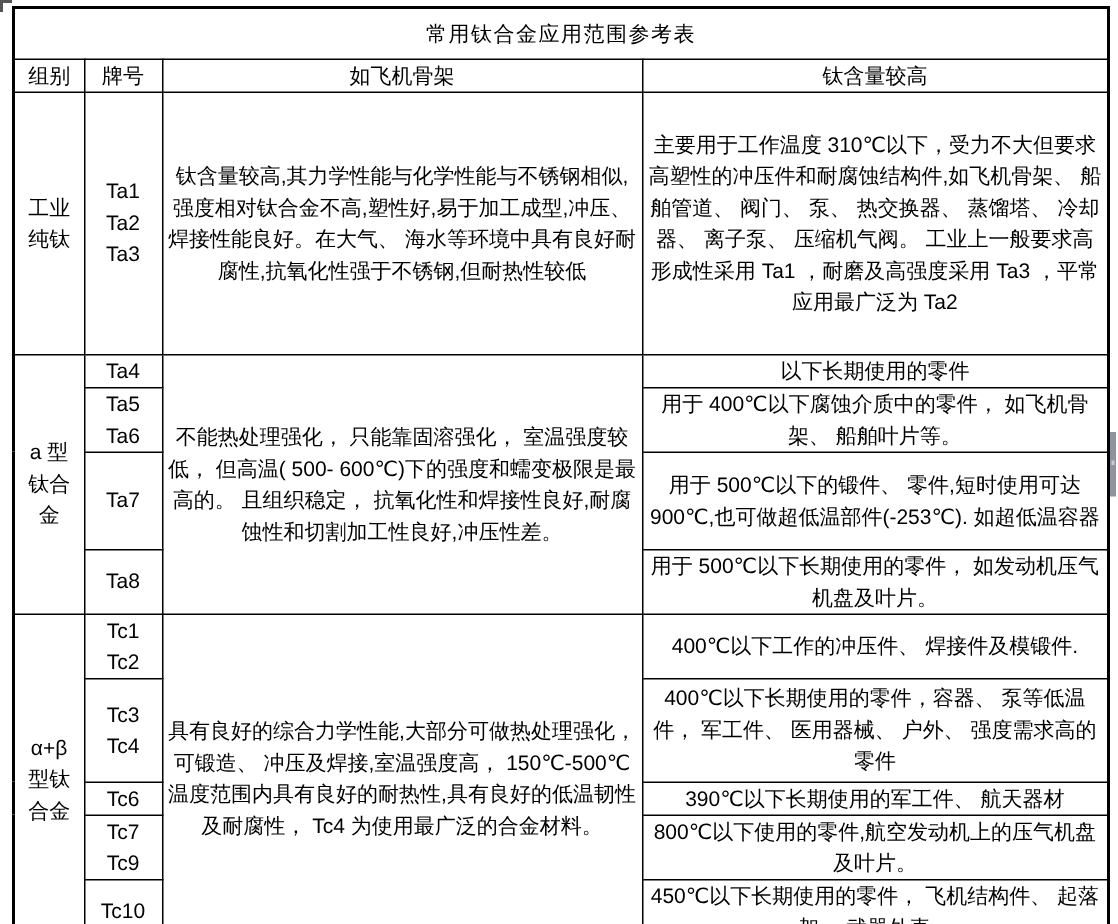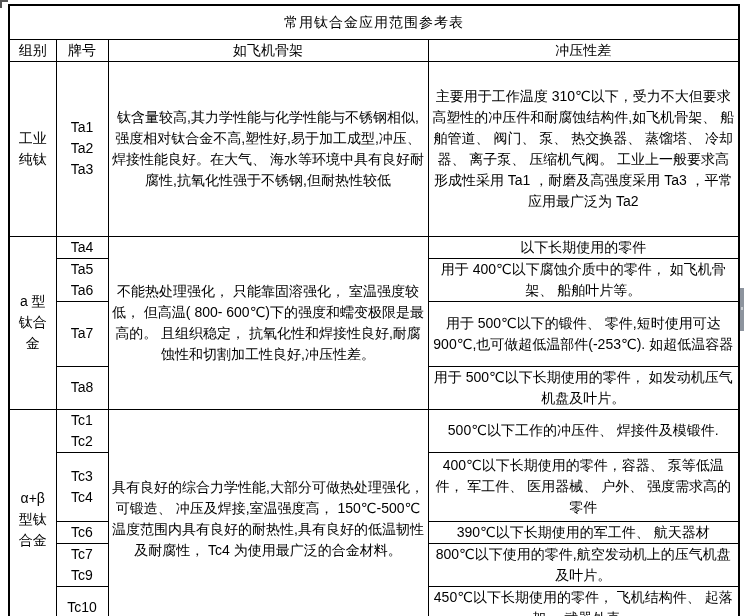--- a/index.html
+++ b/index.html
@@ -86,39 +86,39 @@
 
   <tbody>
       <tr style="height:34px">
     <td colspan="4" class="title-cell">常用钛合金应用范围参考表</td>
   </tr>
 
   <tr style="height:21px">
     <td>组别</td>
     <td>牌号</td>
     <td>如飞机骨架</td>
-    <td>冲压性差</td>
+    <td>钛含量较高</td>
   </tr>
 
   <tr style="height:175px">
     <td class="group-cell">工业
 纯钛</td>
     <td class="grade-cell">Ta1
 Ta2
 Ta3</td>
     <td class="feature-cell">钛含量较高,其力学性能与化学性能与不锈钢相似,强度相对钛合金不高,塑性好,易于加工成型,冲压、 焊接性能良好。在大气、 海水等环境中具有良好耐腐性,抗氧化性强于不锈钢,但耐热性较低</td>
     <td class="usage-cell">主要用于工作温度 310℃以下，受力不大但要求高塑性的冲压件和耐腐蚀结构件,如飞机骨架、 船舶管道、 阀门、 泵、 热交换器、 蒸馏塔、 冷却器、 离子泵、 压缩机气阀。 工业上一般要求高形成性采用 Ta1 ，耐磨及高强度采用 Ta3 ，平常应用最广泛为 Ta2</td>
   </tr>
 
   <tr style="height:22px">
     <td class="group-cell" rowspan="4">a 型
 钛合
 金</td>
     <td class="grade-cell">Ta4</td>
-    <td class="feature-cell" rowspan="4">不能热处理强化， 只能靠固溶强化， 室温强度较低， 但高温( 800- 600℃)下的强度和蠕变极限是最高的。 且组织稳定， 抗氧化性和焊接性良好,耐腐蚀性和切割加工性良好,冲压性差。</td>
+    <td class="feature-cell" rowspan="4">不能热处理强化， 只能靠固溶强化， 室温强度较低， 但高温( 500- 600℃)下的强度和蠕变极限是最高的。 且组织稳定， 抗氧化性和焊接性良好,耐腐蚀性和切割加工性良好,冲压性差。</td>
     <td class="usage-cell">以下长期使用的零件</td>
   </tr>
   <tr style="height:43px">
     <td class="grade-cell">Ta5
 Ta6</td>
     <td class="usage-cell">用于 400℃以下腐蚀介质中的零件， 如飞机骨架、 船舶叶片等。</td>
   </tr>
   <tr style="height:65px">
     <td class="grade-cell">Ta7</td>
     <td class="usage-cell">用于 500℃以下的锻件、 零件,短时使用可达 900℃,也可做超低温部件(-253℃). 如超低温容器</td>
@@ -128,21 +128,21 @@
     <td class="usage-cell">用于 500℃以下长期使用的零件， 如发动机压气机盘及叶片。</td>
   </tr>
 
   <tr style="height:43px">
     <td class="group-cell" rowspan="5">α+β
 型钛
 合金</td>
     <td class="grade-cell">Tc1
 Tc2</td>
     <td class="feature-cell" rowspan="5">具有良好的综合力学性能,大部分可做热处理强化， 可锻造、 冲压及焊接,室温强度高， 150℃-500℃温度范围内具有良好的耐热性,具有良好的低温韧性及耐腐性， Tc4 为使用最广泛的合金材料。</td>
-    <td class="usage-cell">500℃以下工作的冲压件、 焊接件及模锻件.</td>
+    <td class="usage-cell">400℃以下工作的冲压件、 焊接件及模锻件.</td>
   </tr>
   <tr style="height:69px">
     <td class="grade-cell">Tc3
 Tc4</td>
     <td class="usage-cell">400℃以下长期使用的零件，容器、 泵等低温件， 军工件、 医用器械、 户外、 强度需求高的零件</td>
   </tr>
   <tr style="height:21px">
     <td class="grade-cell">Tc6</td>
     <td class="usage-cell">390℃以下长期使用的军工件、 航天器材</td>
   </tr>

